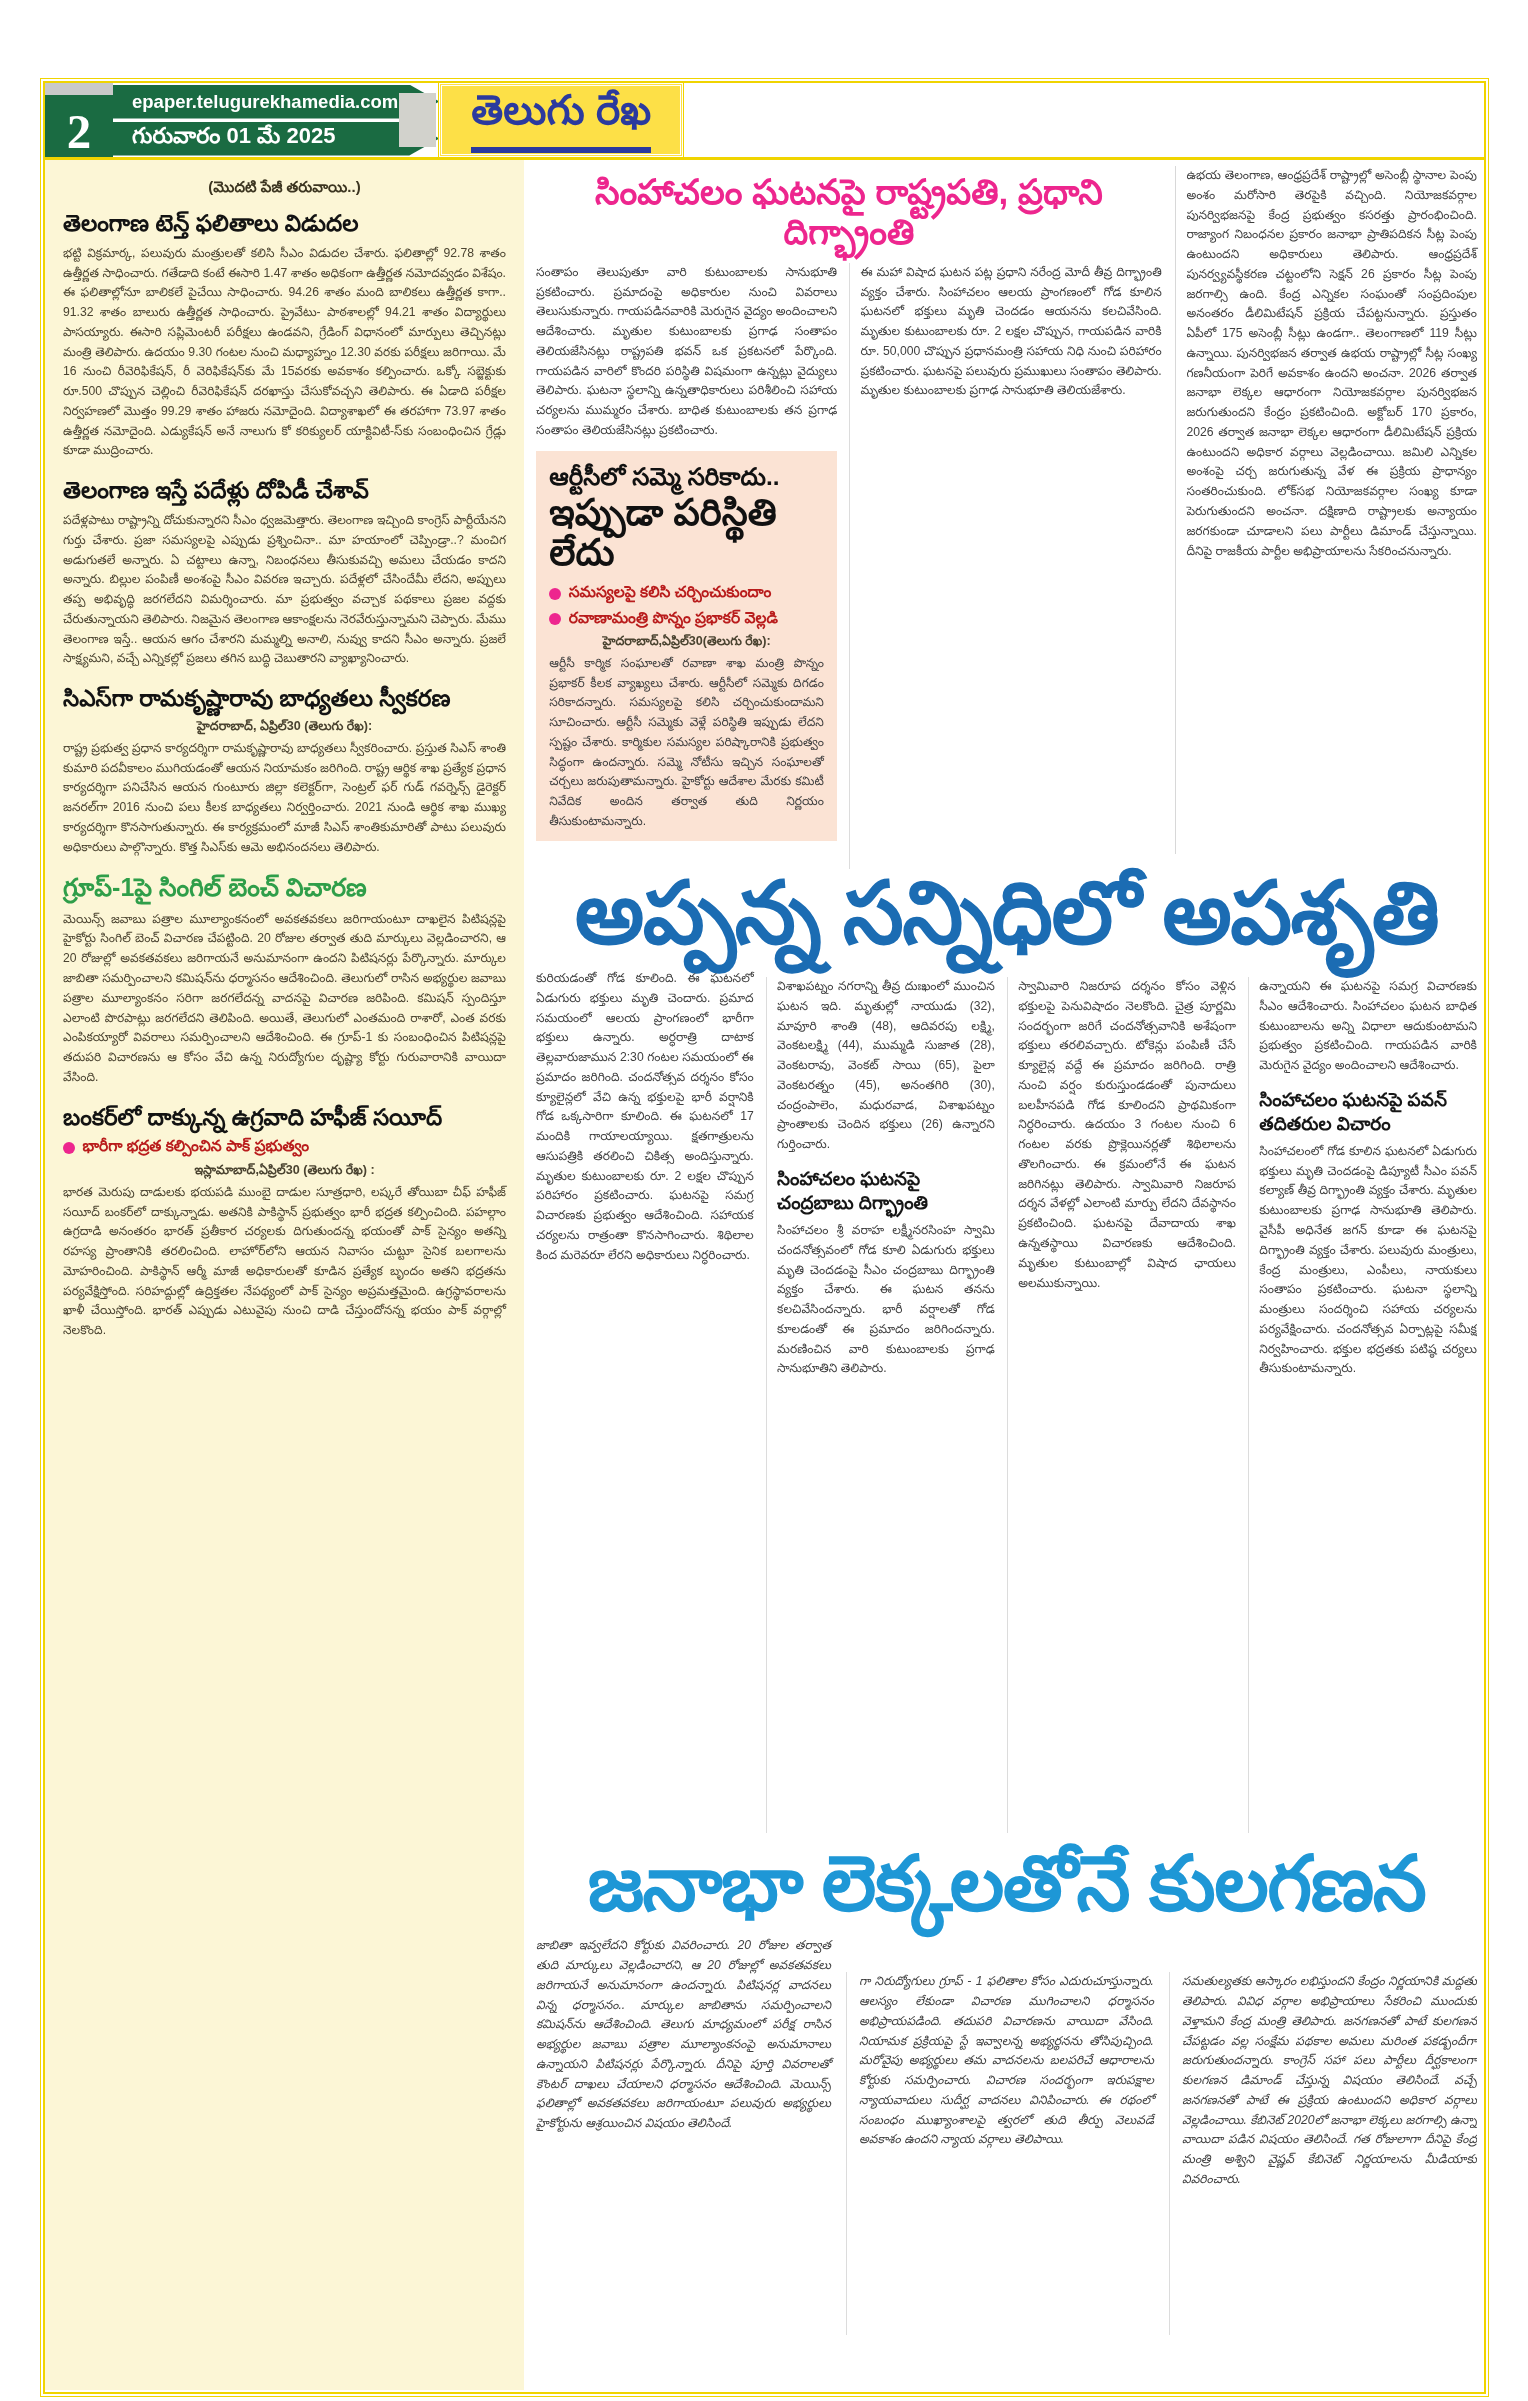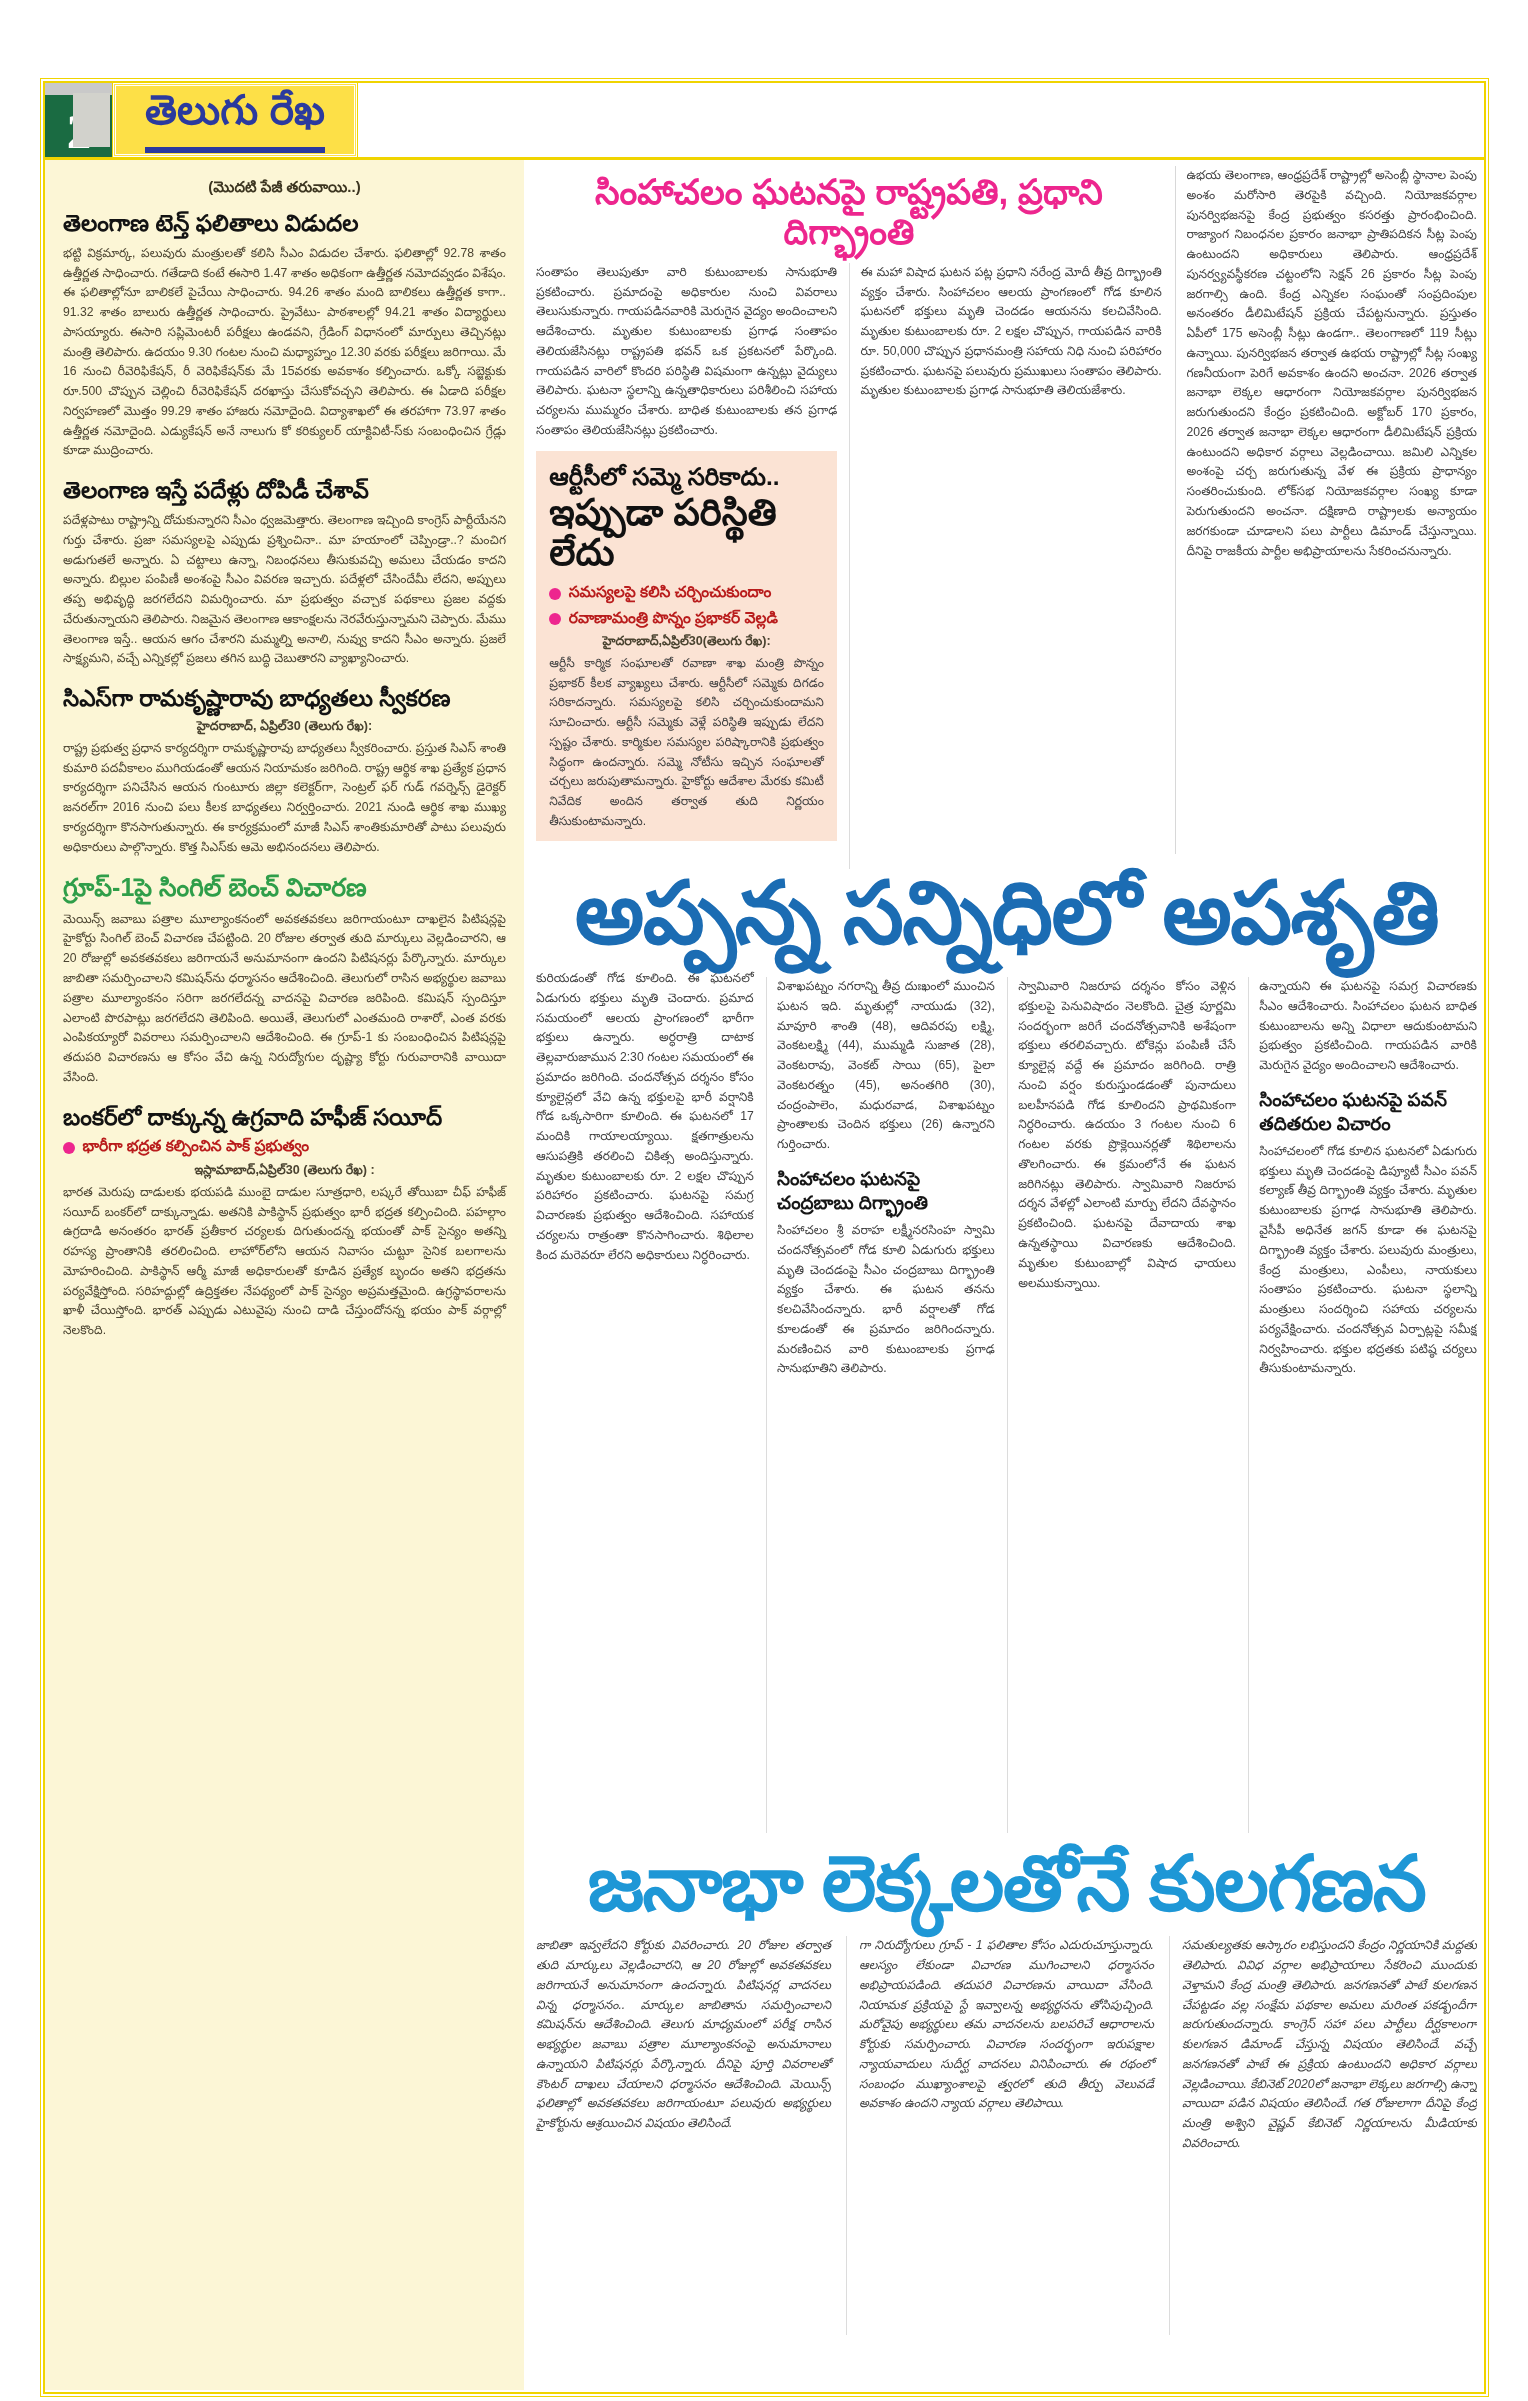--- a/index.html
+++ b/index.html
@@ -83,30 +83,34 @@
     line-height:1.05; margin:10.4px 0 12px; letter-spacing:-1.5px; white-space:nowrap;
   }
   
   .four-col { display:flex; gap:12px; height:864px; overflow:hidden; }
   .four-col .col { flex:1; }
   .four-col .col + .col { border-left:0.7px solid #dcdcdc; padding-left:10.4px;margin-top:8px; }
   .sub-headline { font-size:18.5px; font-weight:bold; color:#161616; line-height:1.3; margin:12px 0 6px; }
   
   .three-col { display:flex; gap:15px; height:399px; overflow:hidden; }
   .three-col .col { flex:1;font-style:italic; }
-  .three-col .col + .col { border-left:0.7px solid #dcdcdc; padding-left:12px; }
+  .three-col .col + .col { border-left:0.7px solid #dcdcdc; padding-left:12px;margin-top:36px; }
 </style>
 </head>
 <body>
 
 <div class="frame">
 
   <header class="masthead">
     <div class="mast-left">
       <div class="pagenum-box">2</div>
+      <div class="ribbons">
+        <div class="ribbon url">epaper.telugurekhamedia.com</div>
+        <div class="ribbon date">గురువారం 01 మే 2025</div>
+      </div>
     </div>
     <div class="logo-box">
       <span class="logo-text">తెలుగు రేఖ</span>
     </div>
   </header>
 
   <div class="content">
 
     <aside class="left-col">
       <div class="cont-note">(మొదటి పేజీ తరువాయి..)</div>

